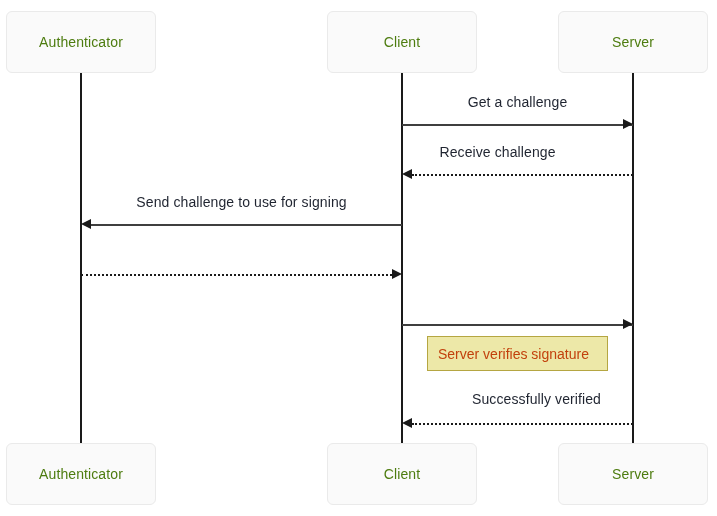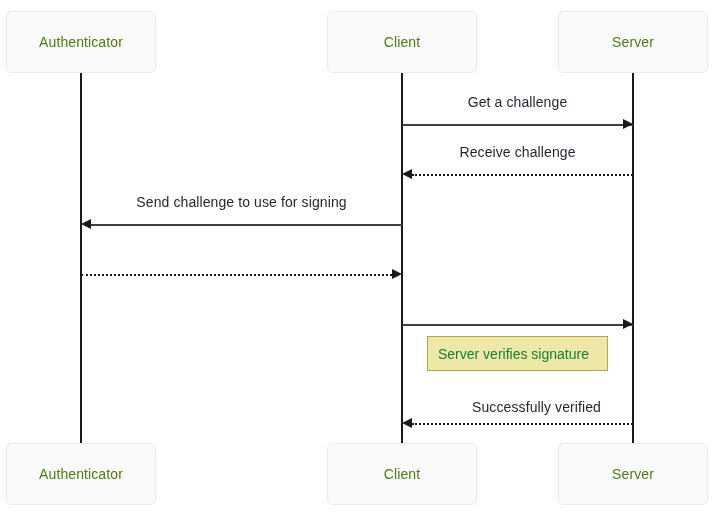--- a/index.html
+++ b/index.html
@@ -86,21 +86,21 @@
     position: absolute;
     box-sizing: border-box;
     background: #ede8a8;
     border: 1px solid #b5a642;
     display: flex;
     align-items: center;
     padding-left: 10px;
   }
   .note-text {
     font-size: 14px;
-    color: #15803d;
+    color: #c2410c;
     white-space: nowrap;
   }
 </style>
 </head>
 <body>
 
 <div id="diagram">
 
   <div class="lifeline" style="left:80px; top:73px; height:370px;"></div>
   <div class="lifeline" style="left:401px; top:73px; height:370px;"></div>
@@ -119,21 +119,21 @@
   <div class="msg" style="left:402px; top:124px; width:231px;">
     <div class="msg-line" style="width:231px;"></div>
     <div class="arrowhead right" style="left:221px;"></div>
   </div>
   <div class="msg-label" style="left:402px; top:94px; width:231px;">Get a challenge</div>
 
   <div class="msg" style="left:402px; top:174px; width:231px;">
     <div class="msg-line dotted" style="left:10px; width:221px;"></div>
     <div class="arrowhead left" style="left:0px;"></div>
   </div>
-  <div class="msg-label" style="left:402px; top:144px; width:231px;">Receive challenge</div>
+  <div class="msg-label" style="left:382px; top:144px; width:231px;">Receive challenge</div>
 
   <div class="msg" style="left:81px; top:224px; width:321px;">
     <div class="msg-line" style="left:10px; width:311px;"></div>
     <div class="arrowhead left" style="left:0px;"></div>
   </div>
   <div class="msg-label" style="left:81px; top:194px; width:321px;">Send challenge to use for signing</div>
 
   <div class="msg" style="left:81px; top:274px; width:321px;">
     <div class="msg-line dotted" style="width:311px;"></div>
     <div class="arrowhead right" style="left:311px;"></div>
@@ -145,21 +145,21 @@
   </div>
 
   <div class="note-box" style="left:427px; top:336px; width:181px; height:35px;">
     <span class="note-text">Server verifies signature</span>
   </div>
 
   <div class="msg" style="left:402px; top:423px; width:231px;">
     <div class="msg-line dotted" style="left:10px; width:221px;"></div>
     <div class="arrowhead left" style="left:0px;"></div>
   </div>
-  <div class="msg-label" style="left:402px; top:391px; width:269px;margin-top:8px;">Successfully verified</div>
+  <div class="msg-label" style="left:402px; top:391px; width:269px;">Successfully verified</div>
 
   <div class="actor-box" style="left:6px; top:443px;">
     <span class="actor-label">Authenticator</span>
   </div>
   <div class="actor-box" style="left:327px; top:443px;">
     <span class="actor-label">Client</span>
   </div>
   <div class="actor-box" style="left:558px; top:443px;">
     <span class="actor-label">Server</span>
   </div>

